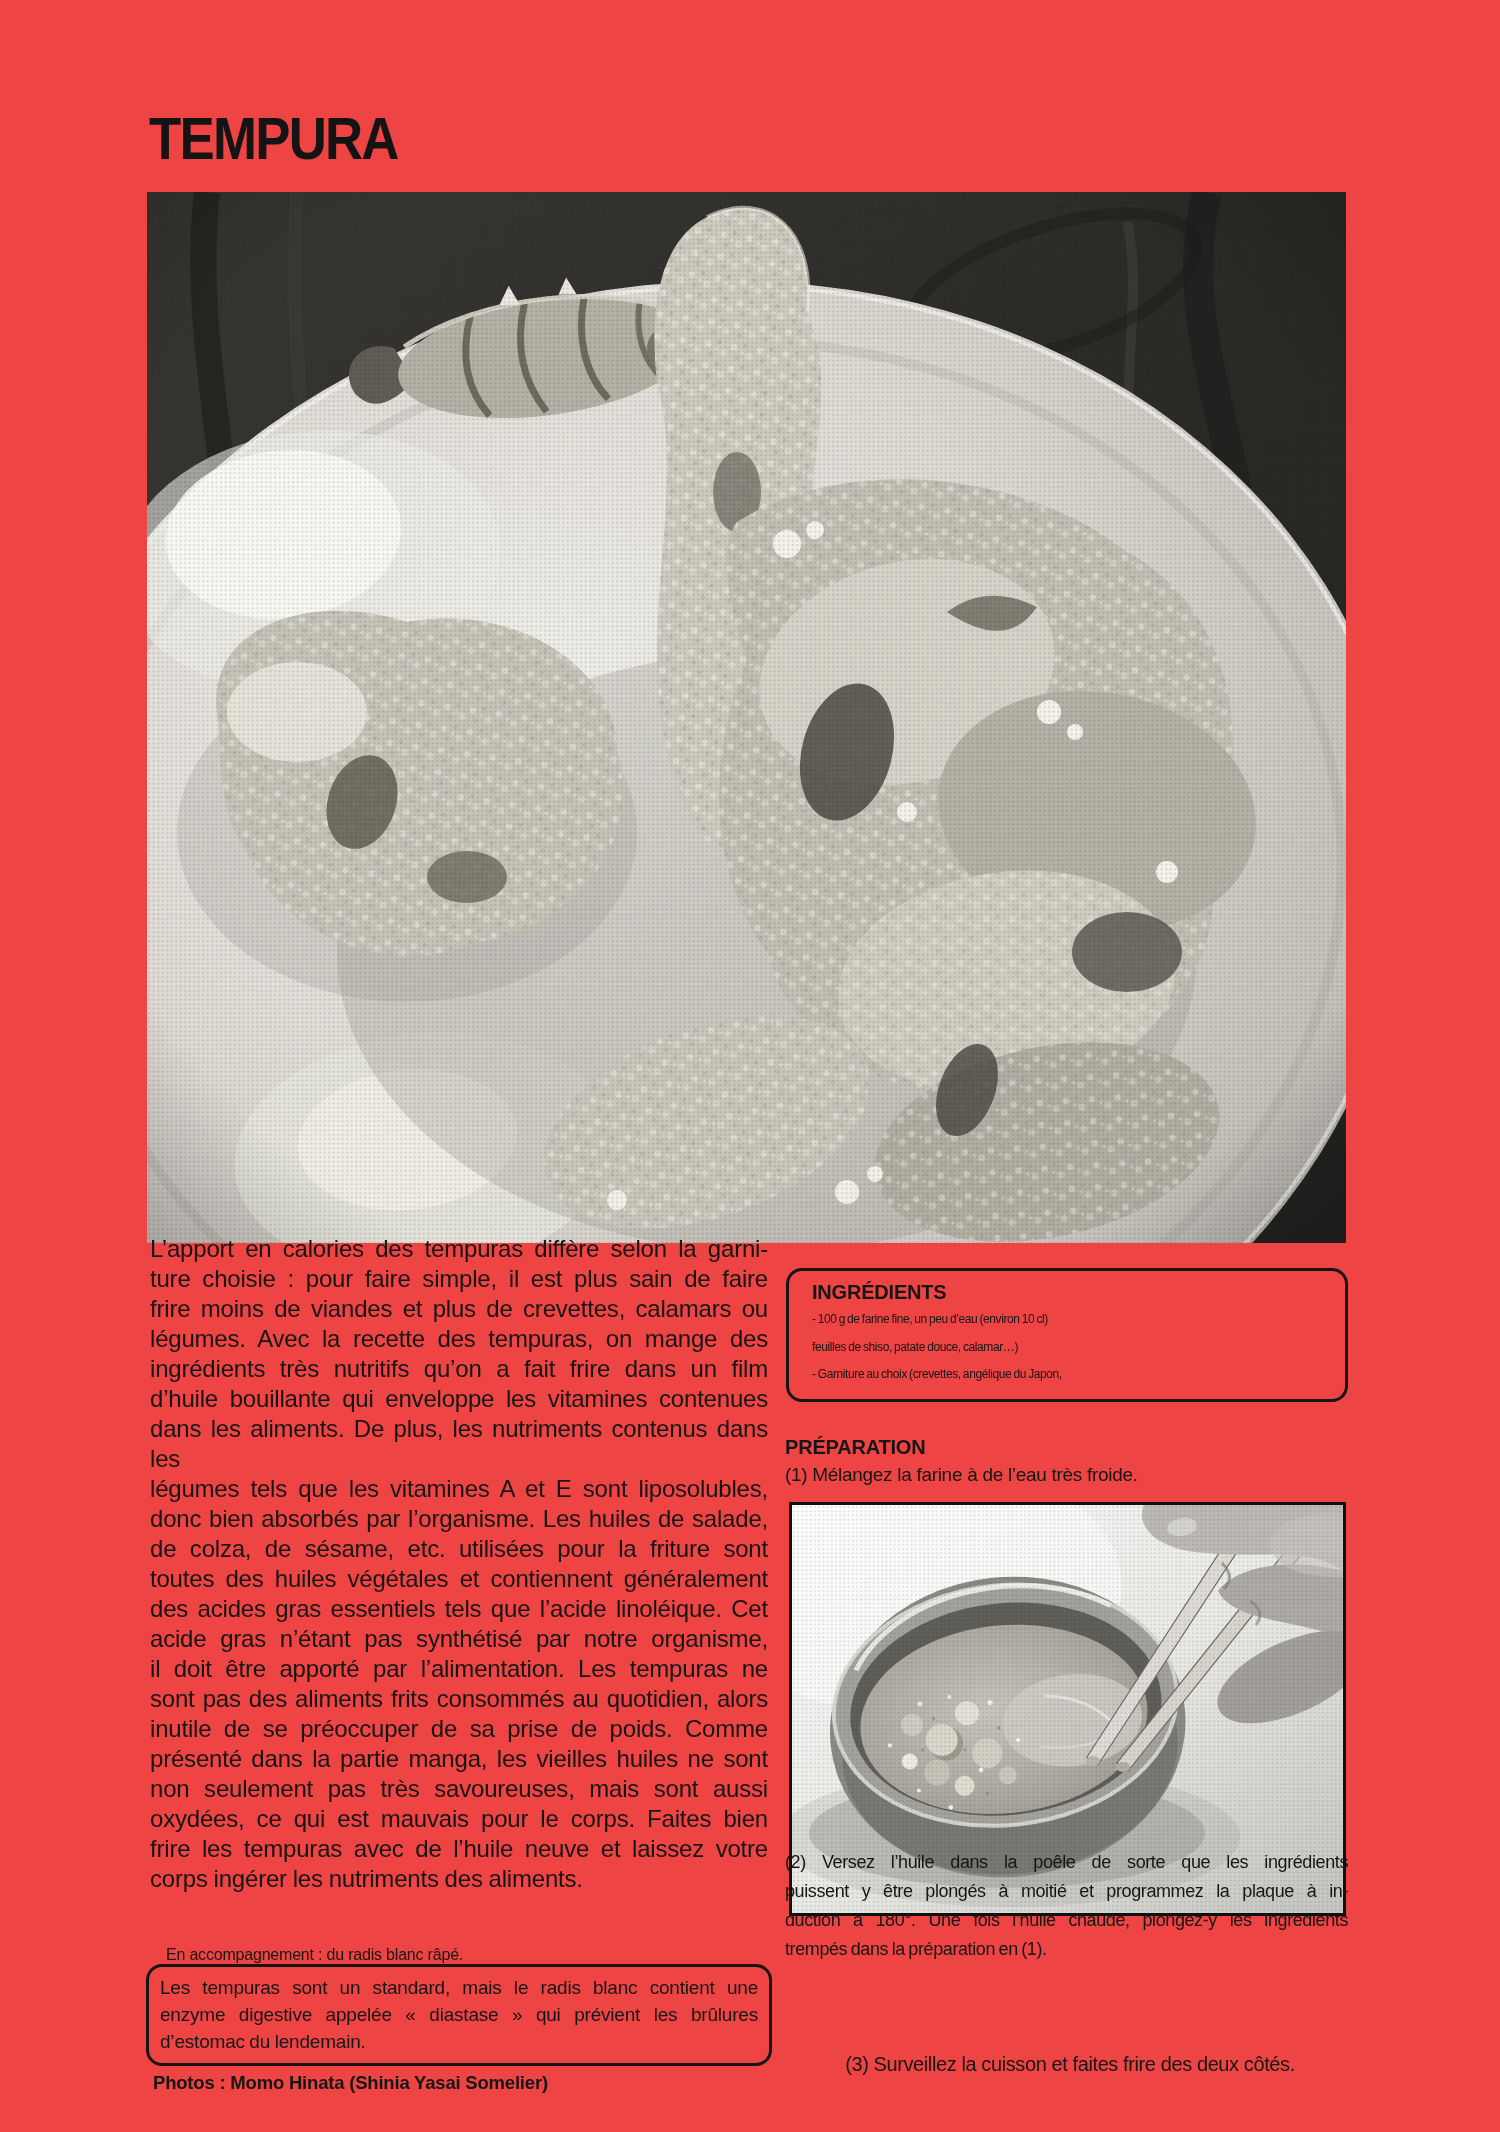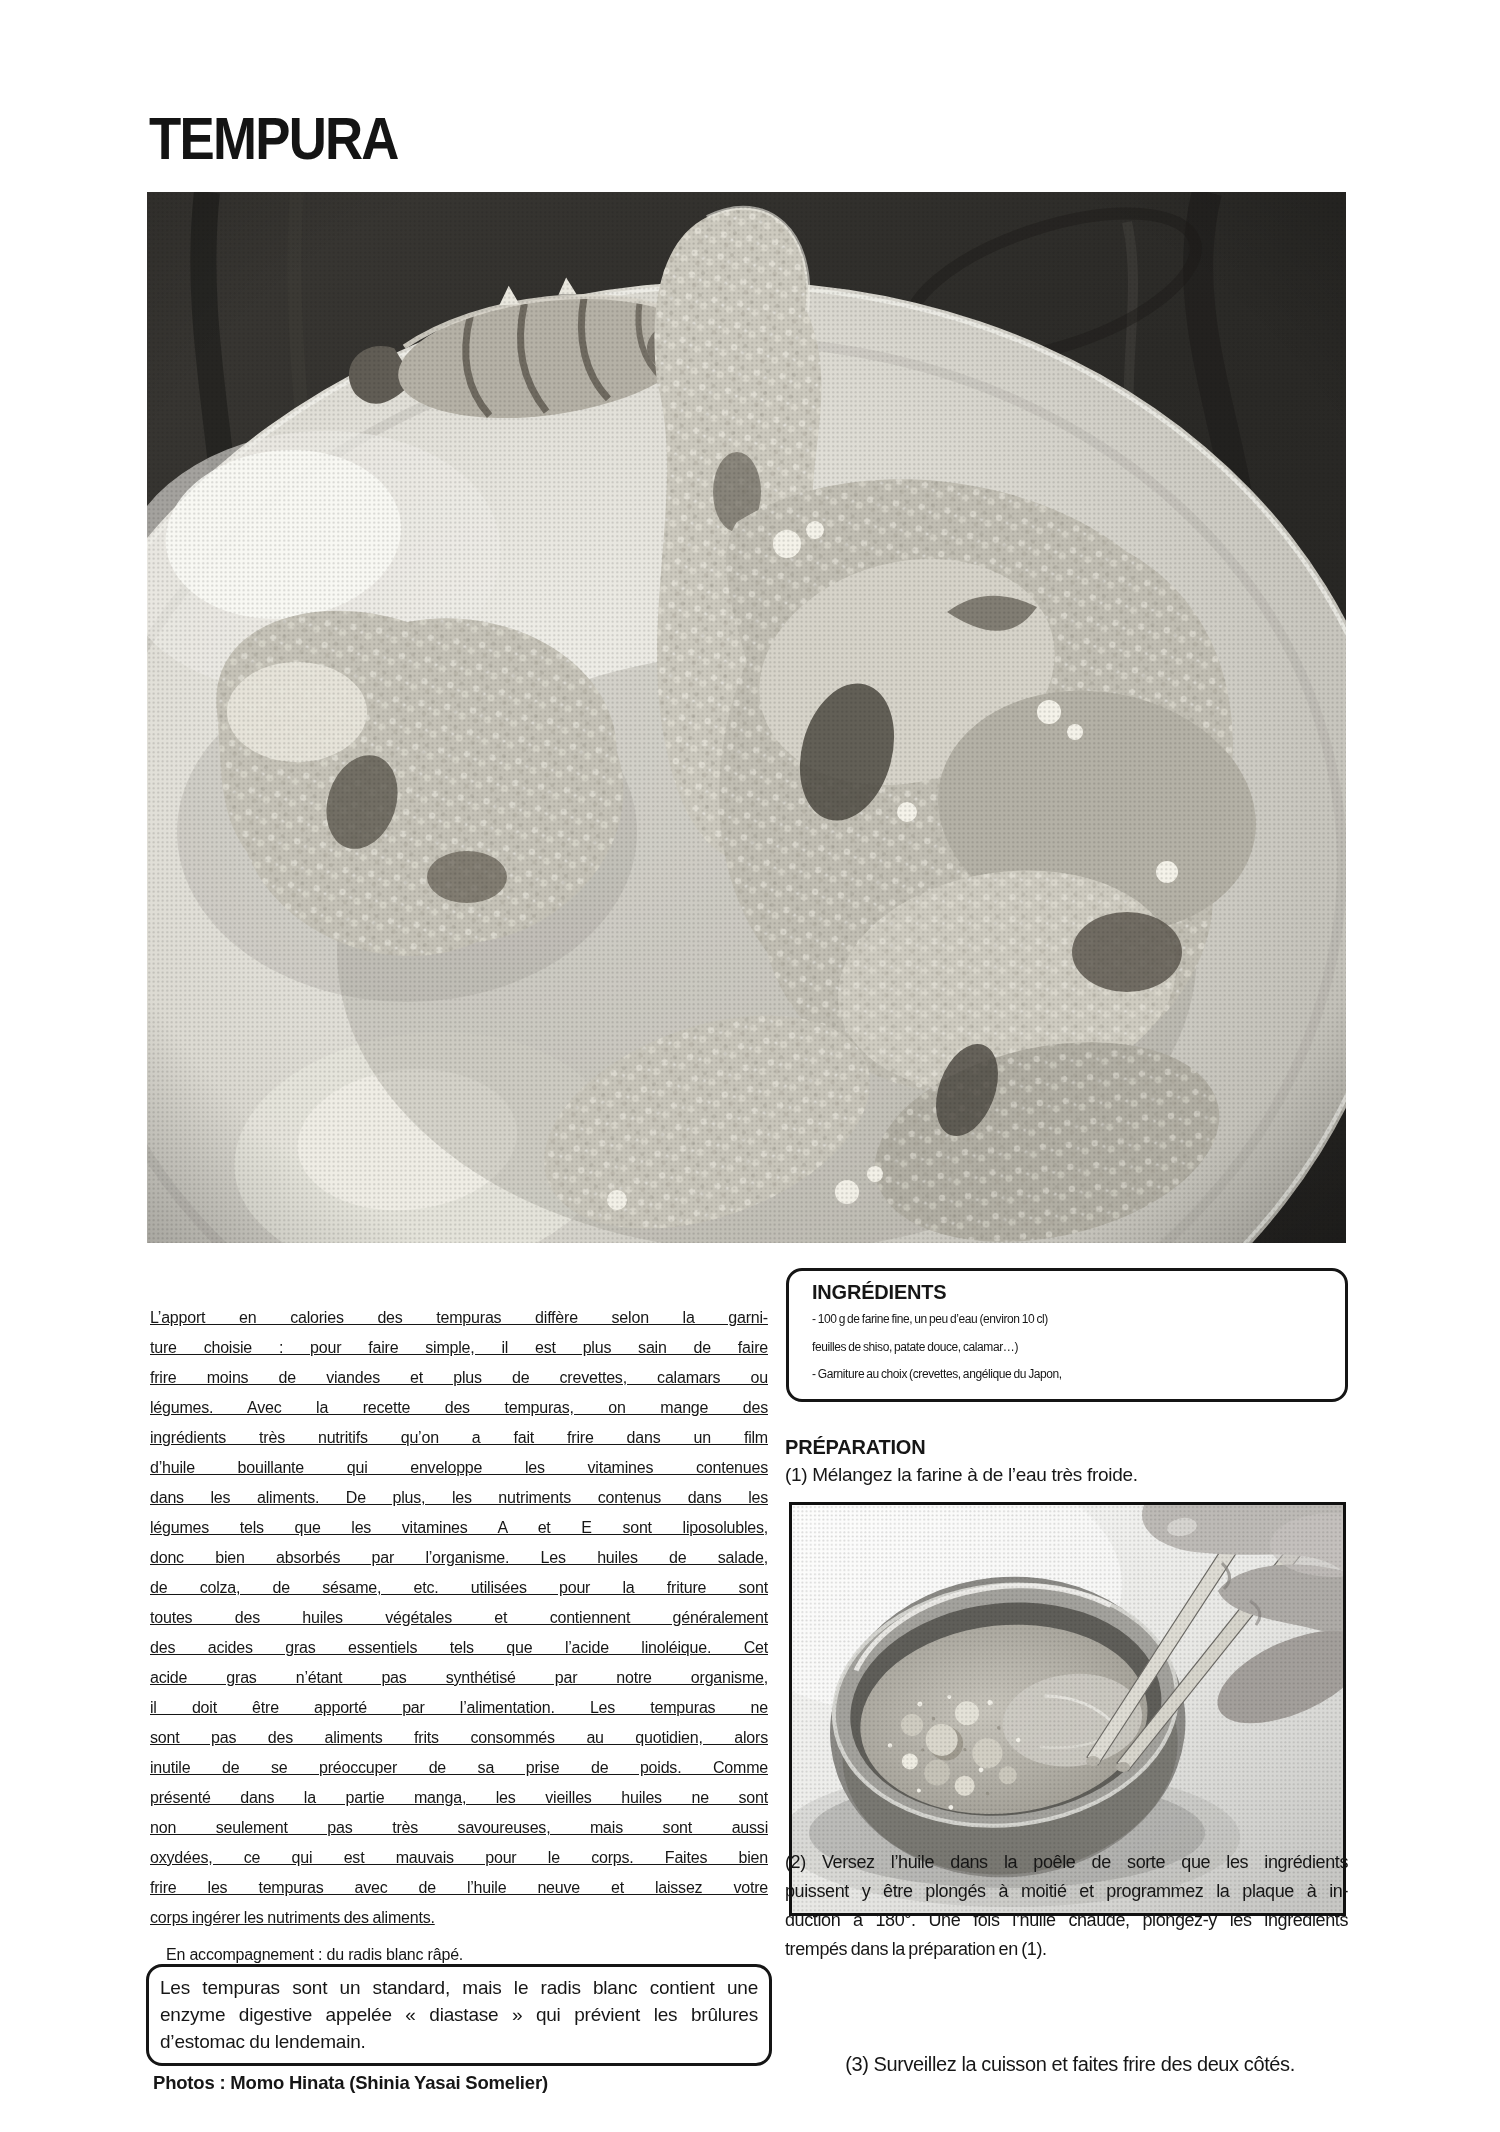--- a/index.html
+++ b/index.html
@@ -1,39 +1,39 @@
 <!DOCTYPE html>
 <html lang="fr"><head>
 <meta charset="utf-8">
 <style>
   html,body{margin:0;padding:0;background:#9a9a9a;}
   .page{
-    position:relative;width:1500px;height:2132px;background:#ffffff;
+    position:relative;width:1500px;height:2132px;background:#ef4444;
     font-family:"Liberation Sans","DejaVu Sans",sans-serif;color:#161616;
     overflow:hidden;margin:0 auto;
   }
   .abs{position:absolute;}
   
   .title{
     left:149px;top:104px;margin:0;font-size:60px;font-weight:700;
     letter-spacing:-2px;transform:scaleX(.88);transform-origin:left top;
     color:#141414;white-space:nowrap;
   }
   
   figure{margin:0;padding:0;}
   .main-photo{left:147px;top:192px;width:1199px;height:1051px;}
   .bowl-photo{left:789px;top:1502px;width:557px;height:414px;border:3px solid #101010;box-sizing:border-box;background:#fff;}
   figure svg{display:block;width:100%;height:100%;}
   
   .lines .ln{white-space:normal;}
   .just .ln{text-align:justify;text-align-last:justify;}
   .just .ln:last-child{text-align-last:left;}
   .body-col{
-    left:150px;top:1303px;width:618px;
-    font-size:16px;line-height:30px;letter-spacing:-.2px;word-spacing:-.6px;text-decoration:underline;
+    left:150px;top:1234px;width:618px;
+    font-size:24px;line-height:30px;letter-spacing:-.2px;word-spacing:-.6px;
   }
   .accomp{left:150px;top:1926px;width:620px;font-size:16px;line-height:26px;margin:16px;letter-spacing:-.2px;}
   .note-box{
     left:146px;top:1964px;width:626px;box-sizing:border-box;
     border:3px solid #151515;border-radius:16px;padding:7px 11px 8px 11px;
     font-size:19px;line-height:27px;letter-spacing:-.2px;word-spacing:-.5px;
   }
   .credit{left:153px;top:2072px;margin:0;font-size:18.5px;font-weight:700;letter-spacing:-.2px;}
   .ing-box{
     left:786px;top:1268px;width:562px;box-sizing:border-box;

